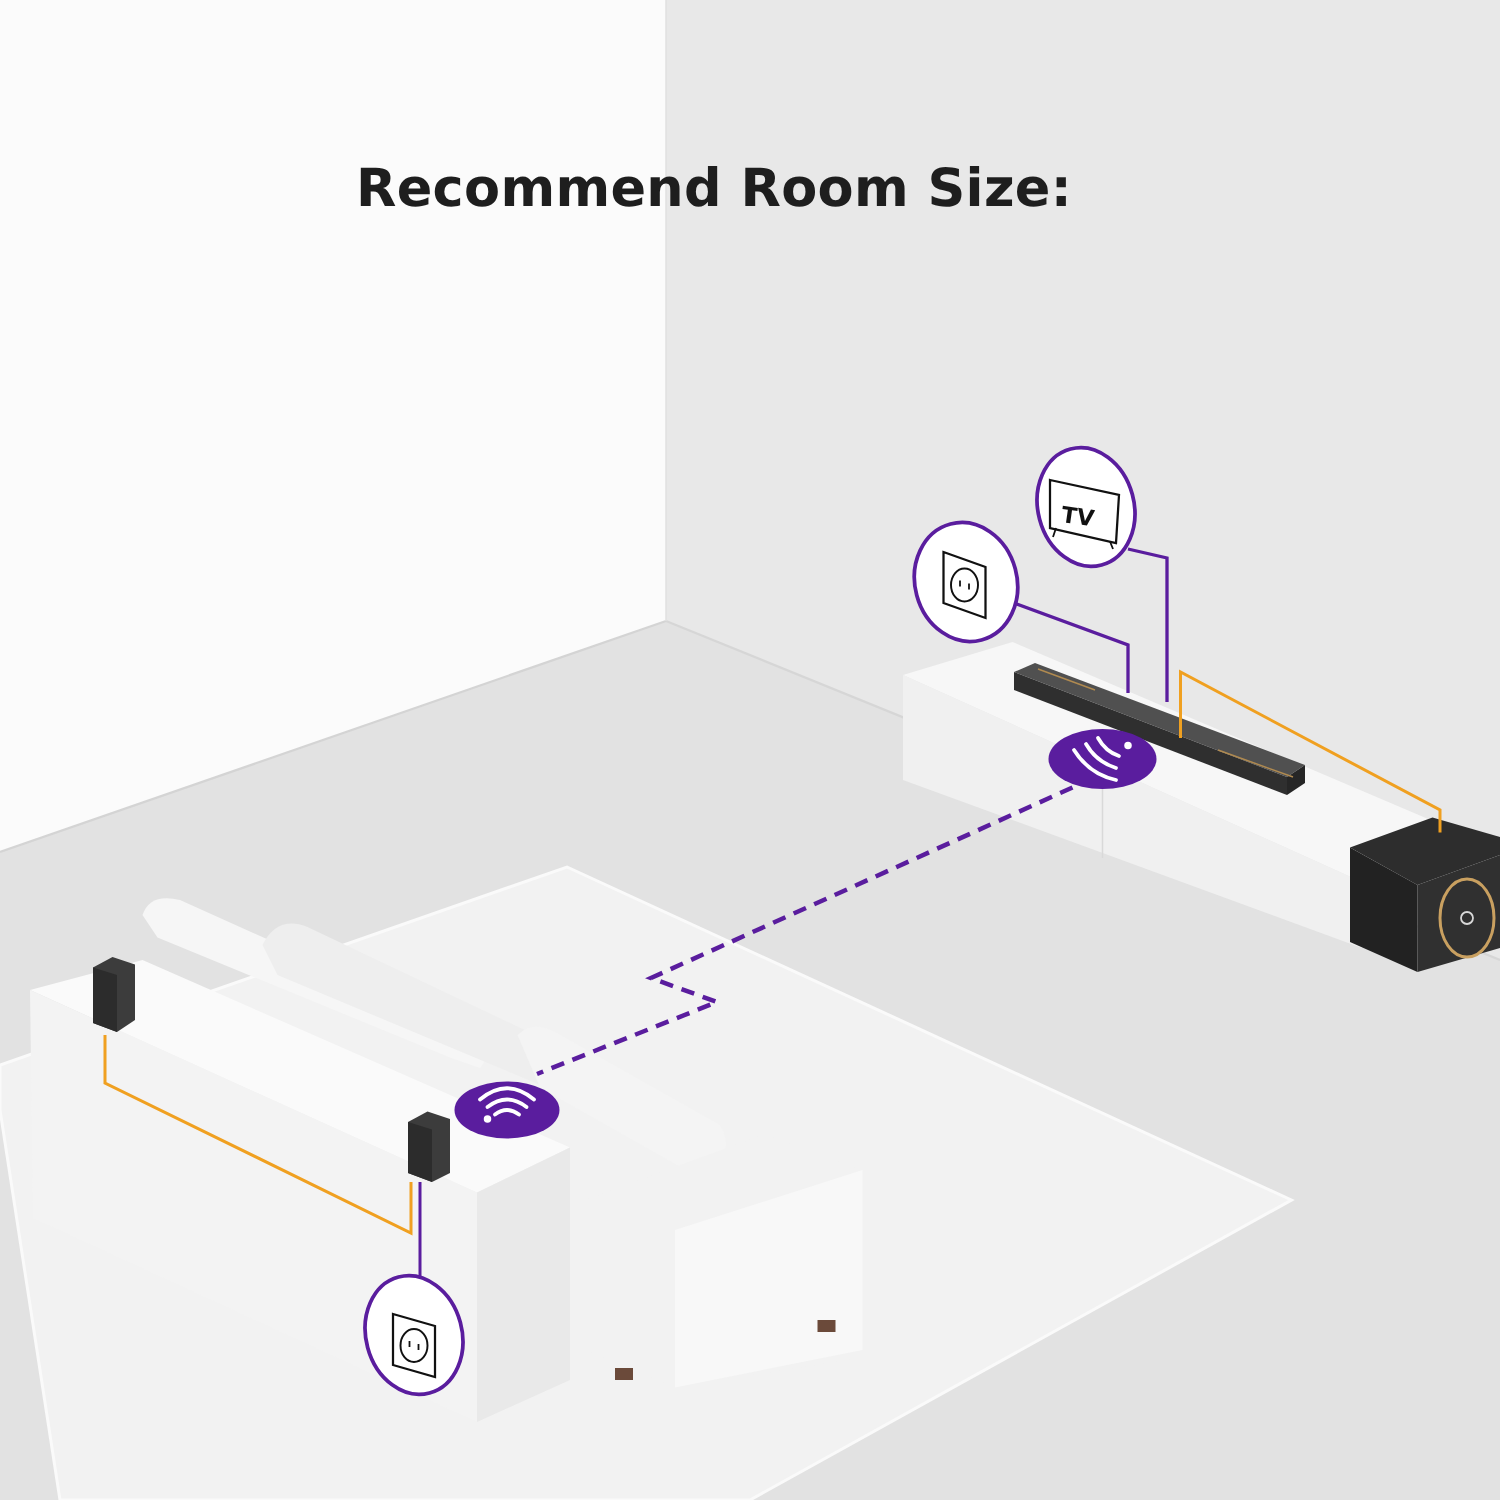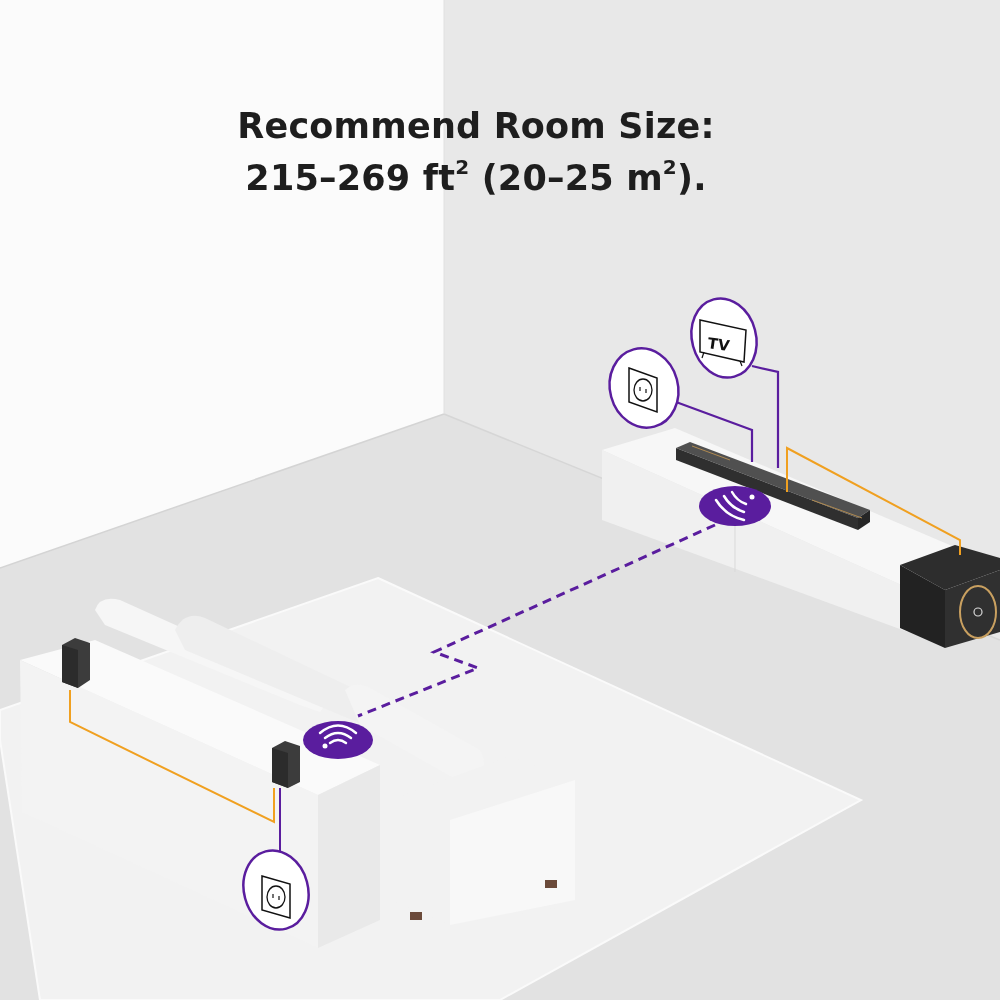--- a/index.html
+++ b/index.html
@@ -115,14 +115,13 @@
     <ellipse cx="276" cy="890" rx="32" ry="40" transform="rotate(-15 276 890)" fill="#ffffff" stroke="#5a1d9e" stroke-width="2.5"></ellipse>
     <polygon points="262,876 290,884 290,918 262,910" fill="none" stroke="#111" stroke-width="1.5"></polygon>
     <ellipse cx="276" cy="897" rx="9" ry="11" fill="none" stroke="#111" stroke-width="1.3"></ellipse>
     <line x1="273" y1="894" x2="273" y2="898" stroke="#111" stroke-width="1.2"></line>
     <line x1="279" y1="896" x2="279" y2="900" stroke="#111" stroke-width="1.2"></line>
   </g>
 </svg>
 
 <div class="title">
   <div>Recommend Room Size:</div>
-  <div><span>215–269 ft</span><sup>2</sup><span> (20–25 m</span><sup>2</sup><span>).</span></div>
 </div>
 
 </body></html>

